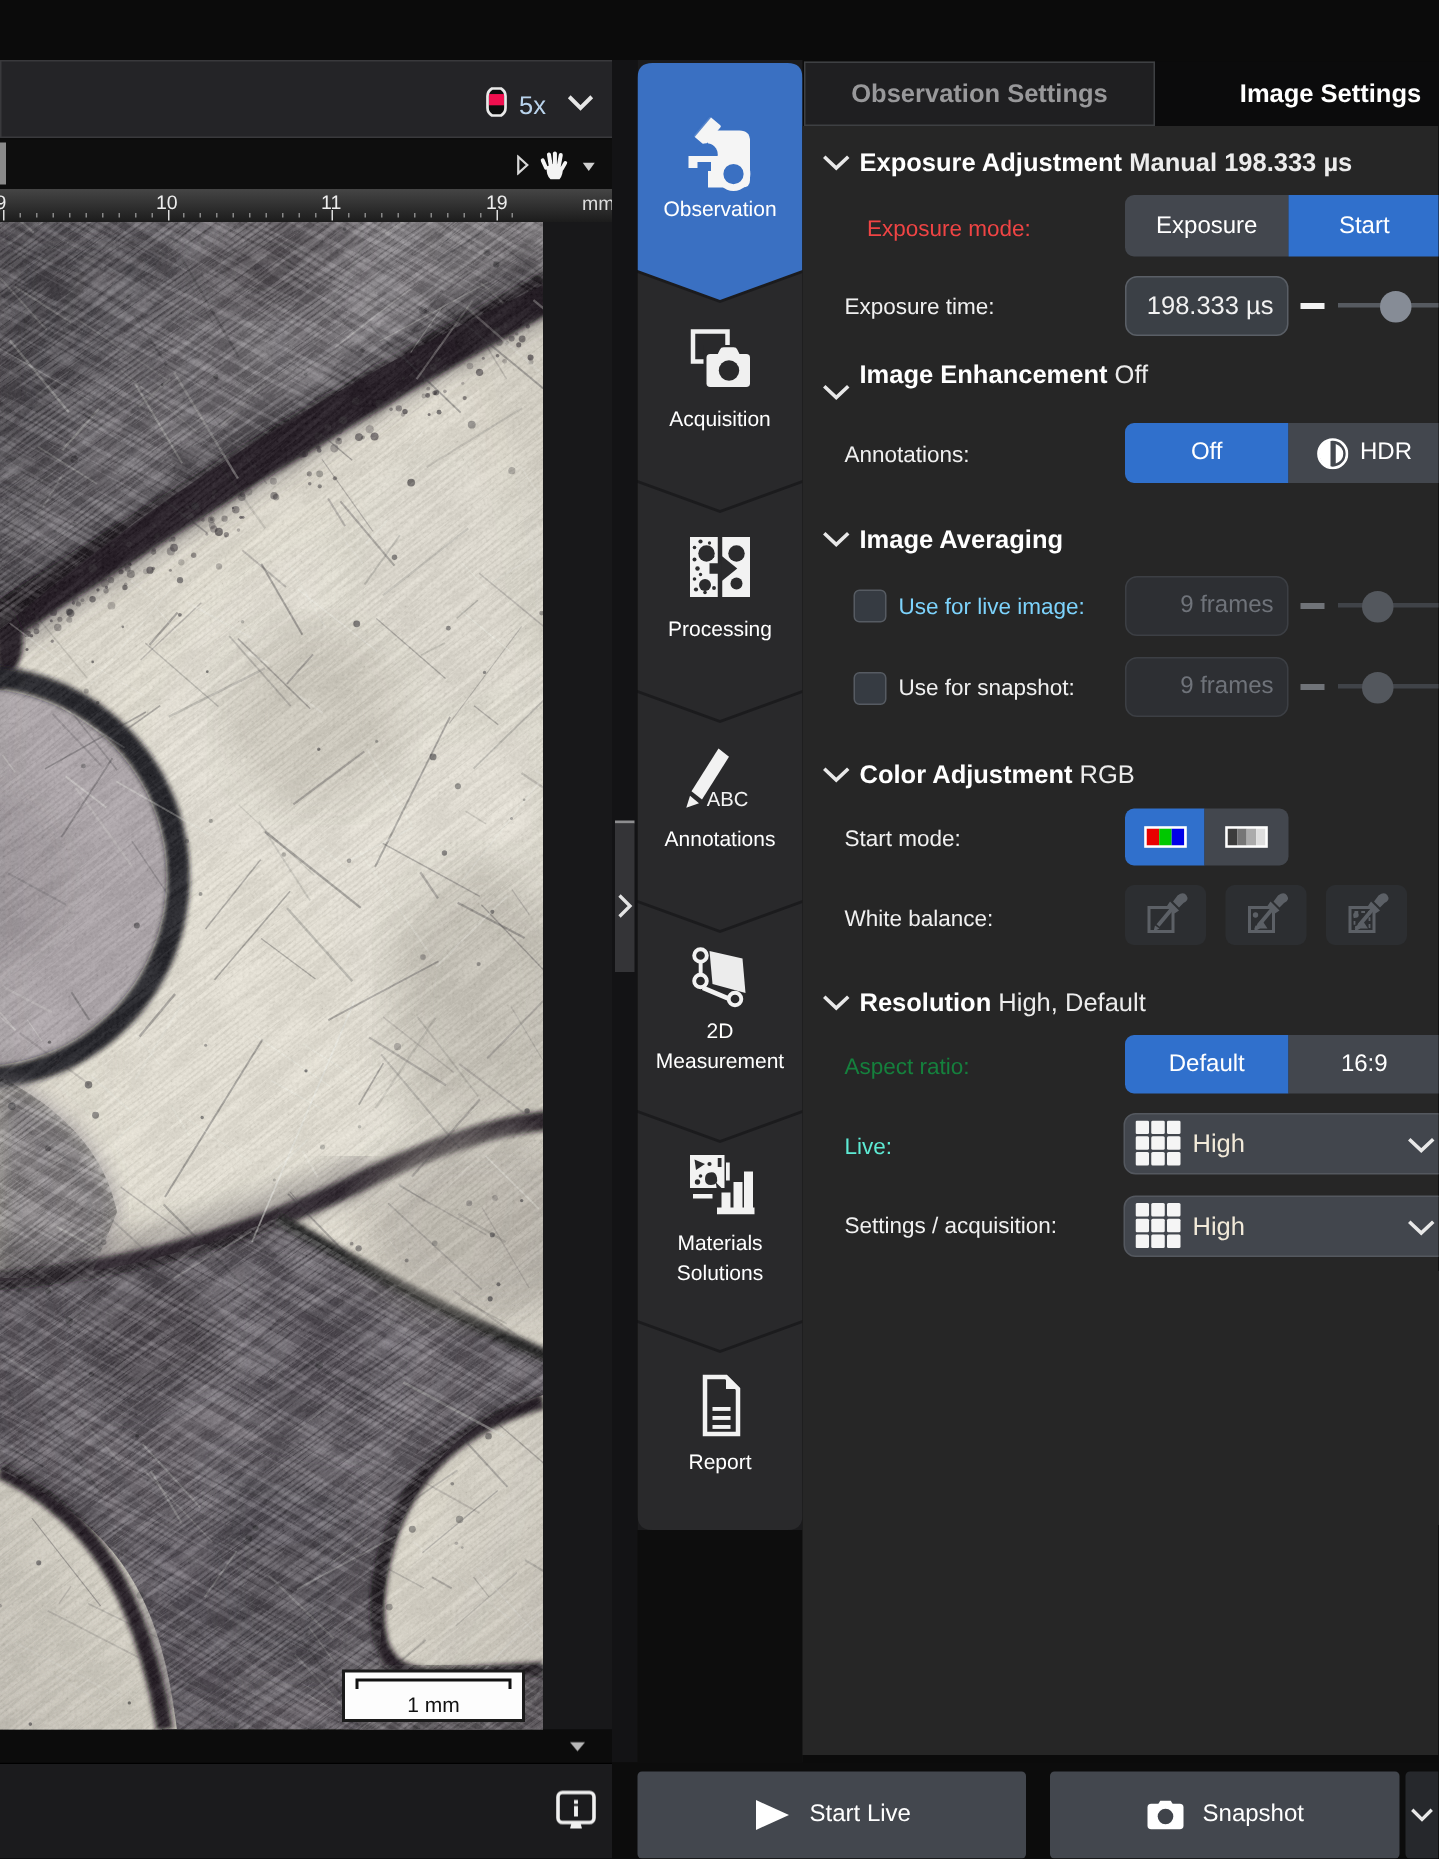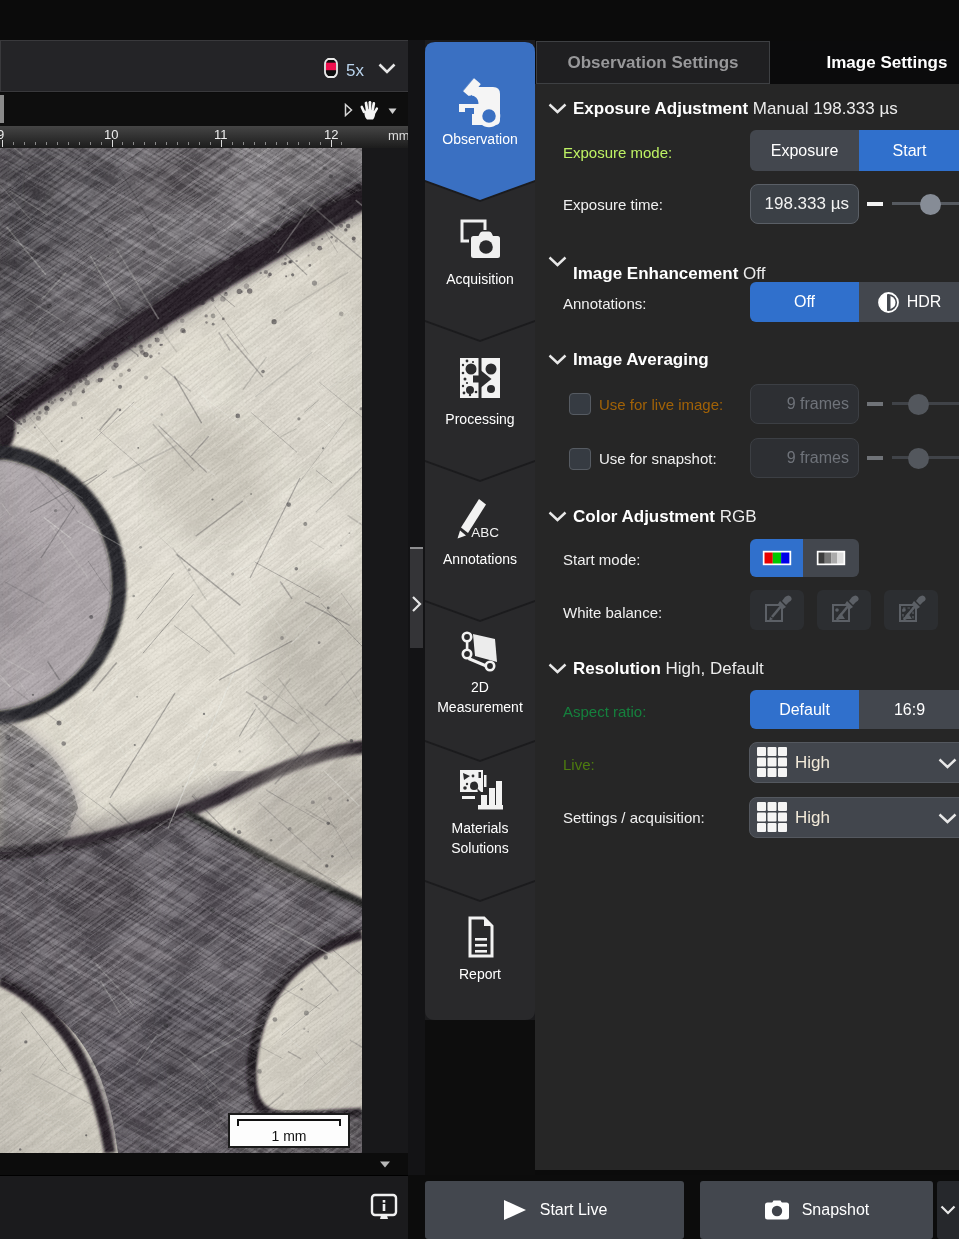--- a/index.html
+++ b/index.html
@@ -37,21 +37,21 @@
       <path d="M0.5,0.5 L4.5,6 L8.5,0.5 Z" fill="#cfcfcf"></path>
     </svg>
 </div>
 
 <div class="abs" style="left:0;top:95px;width:4px;height:28px;background:#8a8a8a"></div>
 
 <div class="abs" style="left:0;top:126px;width:408px;height:22px;background:linear-gradient(#454545,#1c1c1c)">
   <div class="abs" style="left:-3px;top:1px;font-size:13px;color:#eee">9</div>
   <div class="abs" style="left:104px;top:1px;font-size:13px;color:#eee">10</div>
   <div class="abs" style="left:214px;top:1px;font-size:13px;color:#eee">11</div>
-  <div class="abs" style="left:324px;top:1px;font-size:13px;color:#eee">12</div>
+  <div class="abs" style="left:324px;top:1px;font-size:13px;color:#eee">19</div>
   <div class="abs" style="left:388px;top:2px;font-size:13px;color:#ddd">mm</div>
   <rect class="abs" style="left:2px;top:14px;width:1px;height:7px;background:#ddd"></rect>
 <rect class="abs" style="left:112px;top:14px;width:1px;height:7px;background:#ddd"></rect>
 <rect class="abs" style="left:221px;top:14px;width:1px;height:7px;background:#ddd"></rect>
 <rect class="abs" style="left:331px;top:14px;width:1px;height:7px;background:#ddd"></rect>
 <div class="abs" style="left:13px;top:16px;width:1px;height:3px;background:#888"></div>
 <div class="abs" style="left:24px;top:16px;width:1px;height:3px;background:#888"></div>
 <div class="abs" style="left:35px;top:16px;width:1px;height:3px;background:#888"></div>
 <div class="abs" style="left:46px;top:16px;width:1px;height:3px;background:#888"></div>
 <div class="abs" style="left:57px;top:16px;width:1px;height:3px;background:#888"></div>
@@ -853,50 +853,50 @@
     <rect x="-5" y="13" width="12" height="2.6" fill="#f2f2f2"></rect>
     </g>
 <text x="55" y="939" font-size="14" fill="#fff" text-anchor="middle" font-family="Liberation Sans,sans-serif">Report</text>
 </svg>
 <div class="abs" style="left:536px;top:41px;width:234px;height:43px;background:#1f1f21;border:1px solid #3e4043;border-bottom:1px solid #3e4043;color:#98989a;font-weight:bold;font-size:17px;display:flex;align-items:center;justify-content:center">Observation Settings</div>
 <div class="abs" style="left:770px;top:41px;width:234px;height:43px;background:#0b0b0c;color:#fff;font-weight:bold;font-size:17px;display:flex;align-items:center;justify-content:center">Image Settings</div>
 <div class="abs" style="left:535px;top:84px;width:424px;height:1086px;background:#262626"></div>
 <svg class="abs" style="left:548px;top:103px" width="19" height="11" viewBox="0 0 19 11">
     <path d="M1.5,1.5 L9.5,9 L17.5,1.5" stroke="#e8e8e8" stroke-width="2.4" fill="none"></path>
   </svg>
-<div class="abs" style="left:573px;top:99px;font-size:17px;color:#fff;font-weight:bold;white-space:nowrap">Exposure Adjustment<span style="font-weight:normal;color:#ececec">&nbsp;Manual 198.333 µs</span></div>
-<div class="abs" style="left:563px;top:144px;font-size:15px;color:#bef264;white-space:nowrap">Exposure mode:</div>
+<div class="abs" style="left:573px;top:99px;font-size:17px;color:#fff;font-weight:bold;white-space:nowrap">Exposure Adjustment<span style="font-weight:bold;color:#ececec">&nbsp;Manual 198.333 µs</span></div>
+<div class="abs" style="left:578px;top:144px;font-size:15px;color:#ef4444;white-space:nowrap">Exposure mode:</div>
 <div class="abs" style="left:750px;top:130px;width:109px;height:41px;background:#43474e;border-radius:6px 0 0 6px;color:#fff;font-size:16px;display:flex;align-items:center;justify-content:center">Exposure</div>
 <div class="abs" style="left:859px;top:130px;width:145px;height:41px;background:#3070cc;border-radius:0 6px 6px 0;color:#fff;font-size:16px;display:flex;align-items:center;justify-content:center;gap:8px">
     <span style="display:flex;align-items:center;gap:8px;transform:translateX(-22px)">Start</span>
   </div>
 <div class="abs" style="left:563px;top:196px;font-size:15px;color:#f0f0f0;white-space:nowrap">Exposure time:</div>
 <div class="abs" style="left:750px;top:184px;width:109px;height:40px;background:#3b4046;border:1px solid #5a5f66;border-radius:8px;color:#f2f2f2;font-size:17px;display:flex;align-items:center;justify-content:flex-end;padding-right:9px">198.333 µs</div>
 <div class="abs" style="left:867px;top:202px;width:16px;height:4px;background:#f2f2f2"></div>
 <div class="abs" style="left:892px;top:202px;width:112px;height:3px;background:#565a60"></div>
 <div class="abs" style="left:920px;top:194px;width:21px;height:21px;border-radius:50%;background:#868c96"></div>
 <svg class="abs" style="left:548px;top:256px" width="19" height="11" viewBox="0 0 19 11">
     <path d="M1.5,1.5 L9.5,9 L17.5,1.5" stroke="#e8e8e8" stroke-width="2.4" fill="none"></path>
   </svg>
-<div class="abs" style="left:573px;top:264px;font-size:17px;color:#fff;font-weight:bold;white-space:nowrap">Image Enhancement<span style="font-weight:normal;color:#ececec">&nbsp;Off</span></div>
+<div class="abs" style="left:573px;top:240px;font-size:17px;color:#fff;font-weight:bold;white-space:nowrap">Image Enhancement<span style="font-weight:normal;color:#ececec">&nbsp;Off</span></div>
 <div class="abs" style="left:563px;top:295px;font-size:15px;color:#f0f0f0;white-space:nowrap">Annotations:</div>
 <div class="abs" style="left:750px;top:282px;width:109px;height:40px;background:#3070cc;border-radius:6px 0 0 6px;color:#fff;font-size:16px;display:flex;align-items:center;justify-content:center">Off</div>
 <div class="abs" style="left:859px;top:282px;width:145px;height:40px;background:#43474e;border-radius:0 6px 6px 0;color:#fff;font-size:16px;display:flex;align-items:center;justify-content:center;gap:8px">
     <span style="display:flex;align-items:center;gap:8px;transform:translateX(-22px)"><svg width="21" height="21" viewBox="0 0 21 21">
         <circle cx="10.5" cy="10.5" r="9.5" fill="none" stroke="#fff" stroke-width="1.8"></circle>
         <path d="M9,1.3 A9.4,9.4 0 0,0 9,19.7 Z" fill="#fff"></path>
         <path d="M12.5,4 L12.5,17 Q17.5,15 17.5,10.5 Q17.5,6 12.5,4 Z" fill="#fff"></path>
       </svg>HDR</span>
   </div>
 <svg class="abs" style="left:548px;top:354px" width="19" height="11" viewBox="0 0 19 11">
     <path d="M1.5,1.5 L9.5,9 L17.5,1.5" stroke="#e8e8e8" stroke-width="2.4" fill="none"></path>
   </svg>
 <div class="abs" style="left:573px;top:350px;font-size:17px;color:#fff;font-weight:bold;white-space:nowrap">Image Averaging<span style="font-weight:normal;color:#ececec">&nbsp;</span></div>
 <div class="abs" style="left:569px;top:393px;width:22px;height:22px;background:#363b42;border:1px solid #565b62;border-radius:4px"></div>
-<div class="abs" style="left:599px;top:396px;font-size:15px;color:#a16207;white-space:nowrap">Use for live image:</div>
+<div class="abs" style="left:599px;top:396px;font-size:15px;color:#7dd3fc;white-space:nowrap">Use for live image:</div>
 <div class="abs" style="left:750px;top:384px;width:109px;height:40px;background:#2d2f33;border:1px solid #3c3f44;border-radius:8px;color:#6f737a;font-size:16px;display:flex;align-items:center;justify-content:flex-end;padding-right:9px">9 frames</div>
 <div class="abs" style="left:867px;top:402px;width:16px;height:4px;background:#707378"></div>
 <div class="abs" style="left:892px;top:402px;width:112px;height:3px;background:#404348"></div>
 <div class="abs" style="left:908px;top:394px;width:21px;height:21px;border-radius:50%;background:#53575d"></div>
 <div class="abs" style="left:569px;top:448px;width:22px;height:22px;background:#363b42;border:1px solid #565b62;border-radius:4px"></div>
 <div class="abs" style="left:599px;top:450px;font-size:15px;color:#f0f0f0;white-space:nowrap">Use for snapshot:</div>
 <div class="abs" style="left:750px;top:438px;width:109px;height:40px;background:#2d2f33;border:1px solid #3c3f44;border-radius:8px;color:#6f737a;font-size:16px;display:flex;align-items:center;justify-content:flex-end;padding-right:9px">9 frames</div>
 <div class="abs" style="left:867px;top:456px;width:16px;height:4px;background:#707378"></div>
 <div class="abs" style="left:892px;top:456px;width:112px;height:3px;background:#404348"></div>
 <div class="abs" style="left:908px;top:448px;width:21px;height:21px;border-radius:50%;background:#53575d"></div>
@@ -957,21 +957,21 @@
   </div>
 <svg class="abs" style="left:548px;top:663px" width="19" height="11" viewBox="0 0 19 11">
     <path d="M1.5,1.5 L9.5,9 L17.5,1.5" stroke="#e8e8e8" stroke-width="2.4" fill="none"></path>
   </svg>
 <div class="abs" style="left:573px;top:659px;font-size:17px;color:#fff;font-weight:bold;white-space:nowrap">Resolution<span style="font-weight:normal;color:#ececec">&nbsp;High, Default</span></div>
 <div class="abs" style="left:563px;top:703px;font-size:15px;color:#15803d;white-space:nowrap">Aspect ratio:</div>
 <div class="abs" style="left:750px;top:690px;width:109px;height:39px;background:#3070cc;border-radius:6px 0 0 6px;color:#fff;font-size:16px;display:flex;align-items:center;justify-content:center">Default</div>
 <div class="abs" style="left:859px;top:690px;width:145px;height:39px;background:#43474e;border-radius:0 6px 6px 0;color:#fff;font-size:16px;display:flex;align-items:center;justify-content:center;gap:8px">
     <span style="display:flex;align-items:center;gap:8px;transform:translateX(-22px)">16:9</span>
   </div>
-<div class="abs" style="left:563px;top:756px;font-size:15px;color:#4d7c0f;white-space:nowrap">Live:</div>
+<div class="abs" style="left:563px;top:756px;font-size:15px;color:#5eead4;white-space:nowrap">Live:</div>
 <div class="abs" style="left:749px;top:742px;width:255px;height:41px;background:#42464d;border:1px solid #54585f;border-radius:8px"></div>
 <div class="abs" style="left:757px;top:747px">
     <svg width="31" height="31" viewBox="0 0 31 31">
       <g fill="#f5f5f5">
         <rect x="0.0" y="0.0" width="9" height="9" rx="1"></rect>
         <rect x="10.5" y="0.0" width="9" height="9" rx="1"></rect>
         <rect x="21.0" y="0.0" width="9" height="9" rx="1"></rect>
         <rect x="0.0" y="10.5" width="9" height="9" rx="1"></rect>
         <rect x="10.5" y="10.5" width="9" height="9" rx="1"></rect>
         <rect x="21.0" y="10.5" width="9" height="9" rx="1"></rect>

